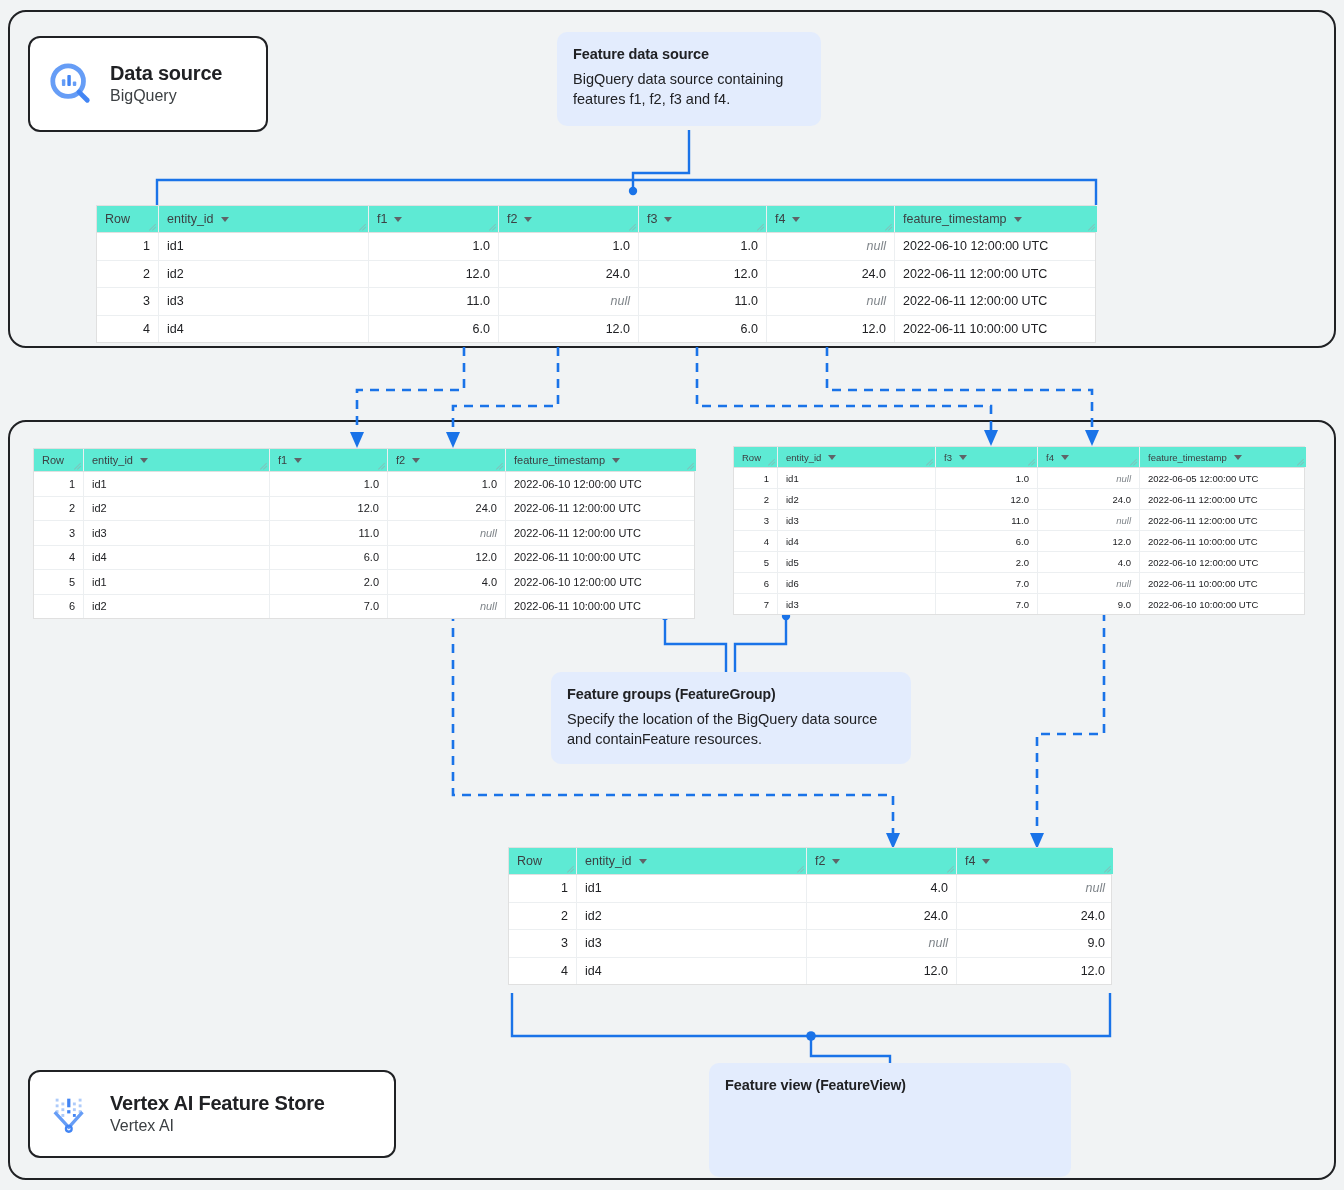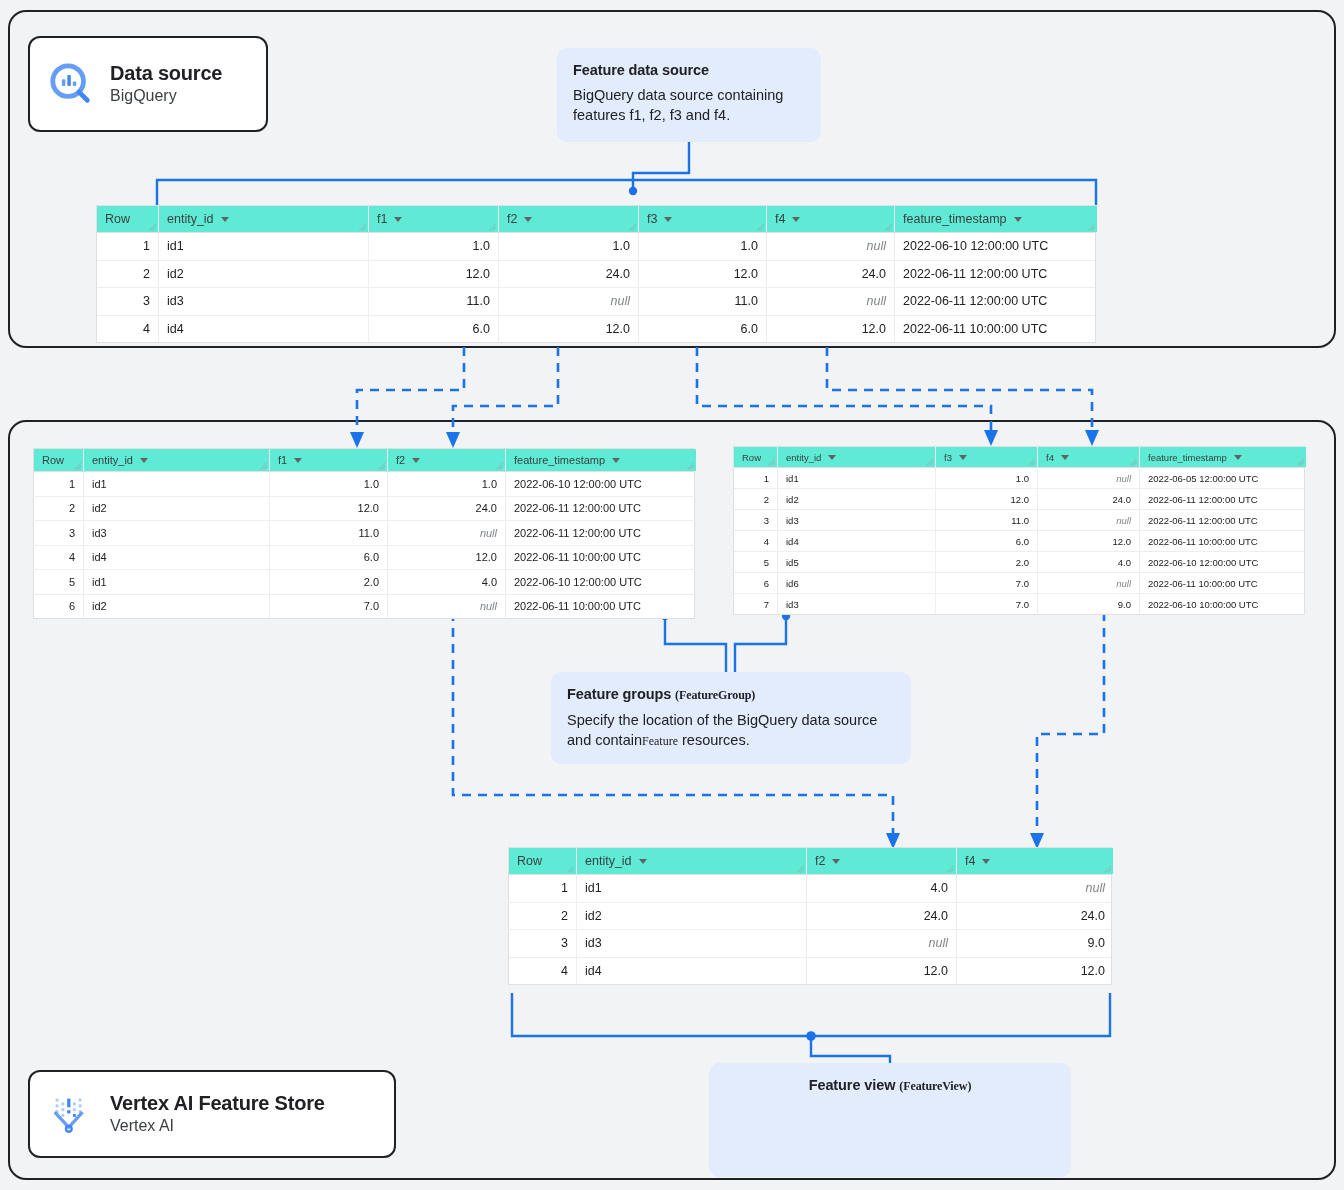--- a/index.html
+++ b/index.html
@@ -49,24 +49,24 @@
     border-radius:10px;
     box-sizing:border-box;
     padding:14px 16px 14px 16px;
   }
   .callout .c-title{
     font-size:14.5px;font-weight:bold;color:#202124;margin-bottom:7px;letter-spacing:-0.1px;
   }
   .callout .c-body{
     font-size:14.5px;color:#202124;line-height:1.38;
   }
-  .mono{font-family:Liberation Serif, serif;font-size:12px;}
-  #callout-fds{left:557px;top:48px;width:264px;height:94px;}
+  .mono{font-family:Liberation Sans, sans-serif;font-size:14px;}
+  #callout-fds{left:557px;top:32px;width:264px;height:94px;}
   #callout-fg{left:551px;top:672px;width:360px;height:92px;}
-  #callout-fv{left:709px;top:1063px;width:362px;height:114px;text-align:center;}
+  #callout-fv{left:709px;top:1063px;width:362px;height:114px;}
 
   
   .bqtable{
     position:absolute;
     background:#ffffff;
     box-sizing:border-box;
     border:1px solid #e0e0e0;
     border-collapse:collapse;
     font-family:"Liberation Sans", sans-serif;
     color:#202124;

